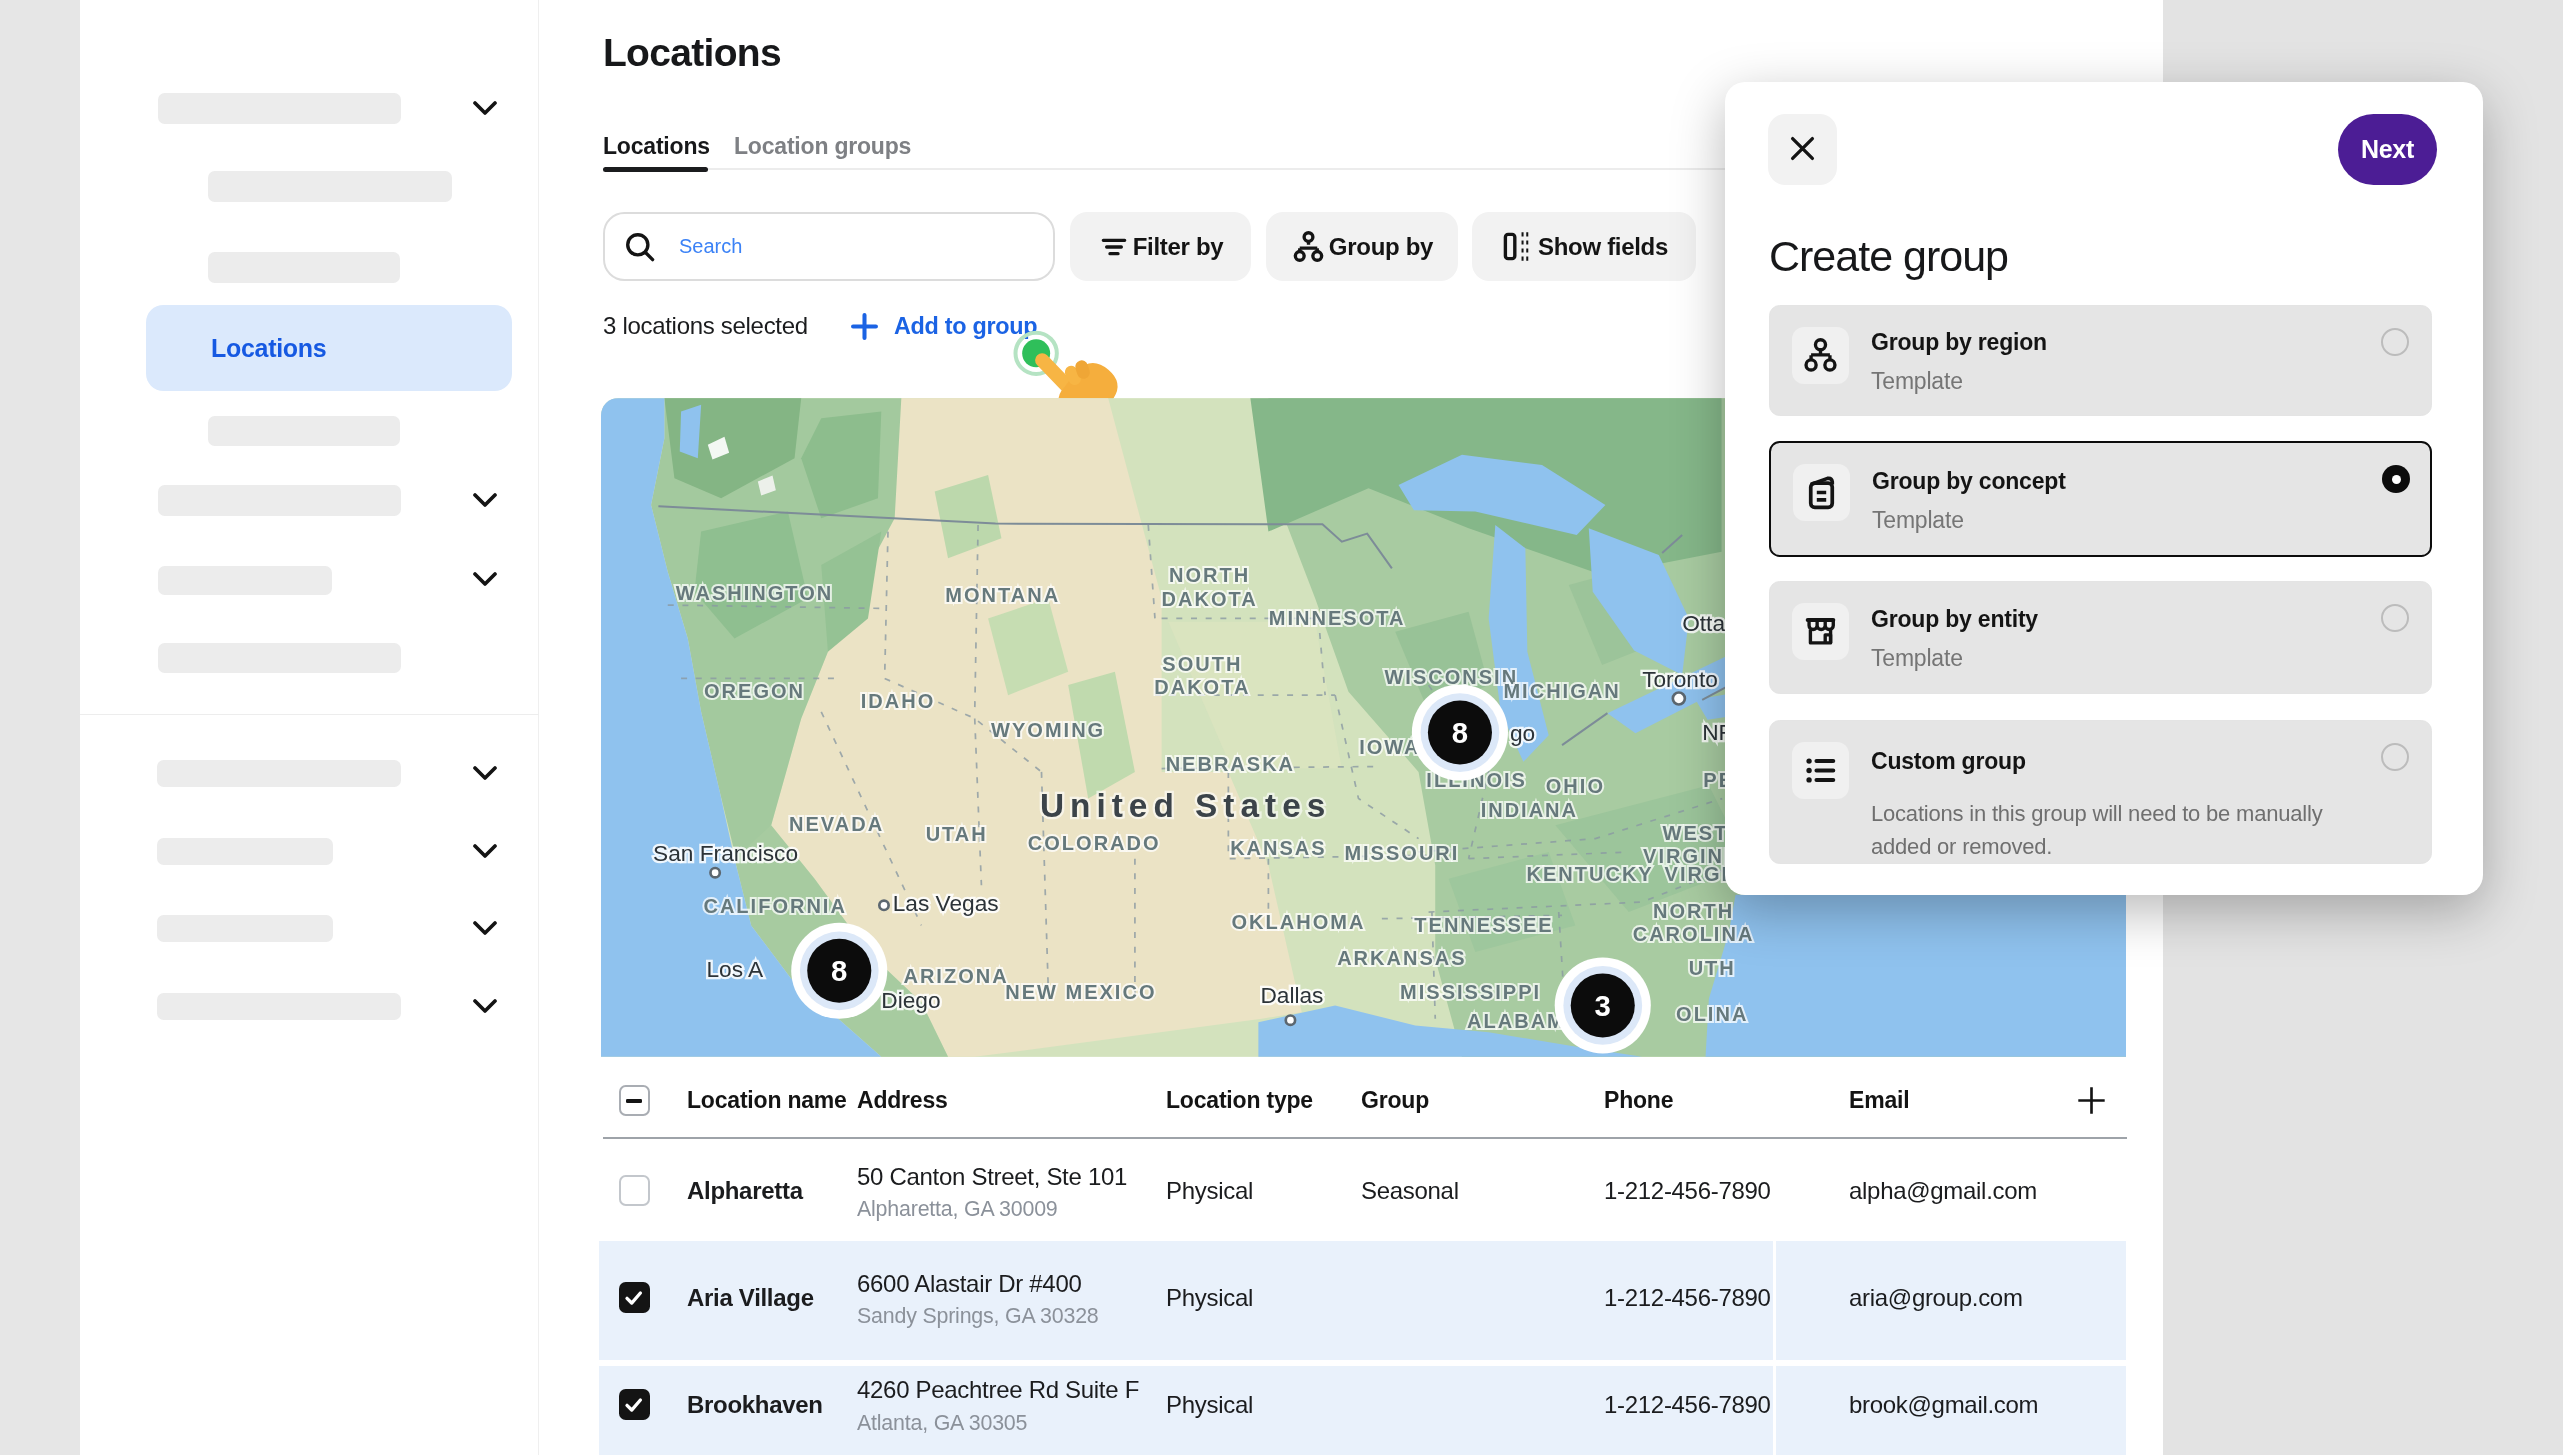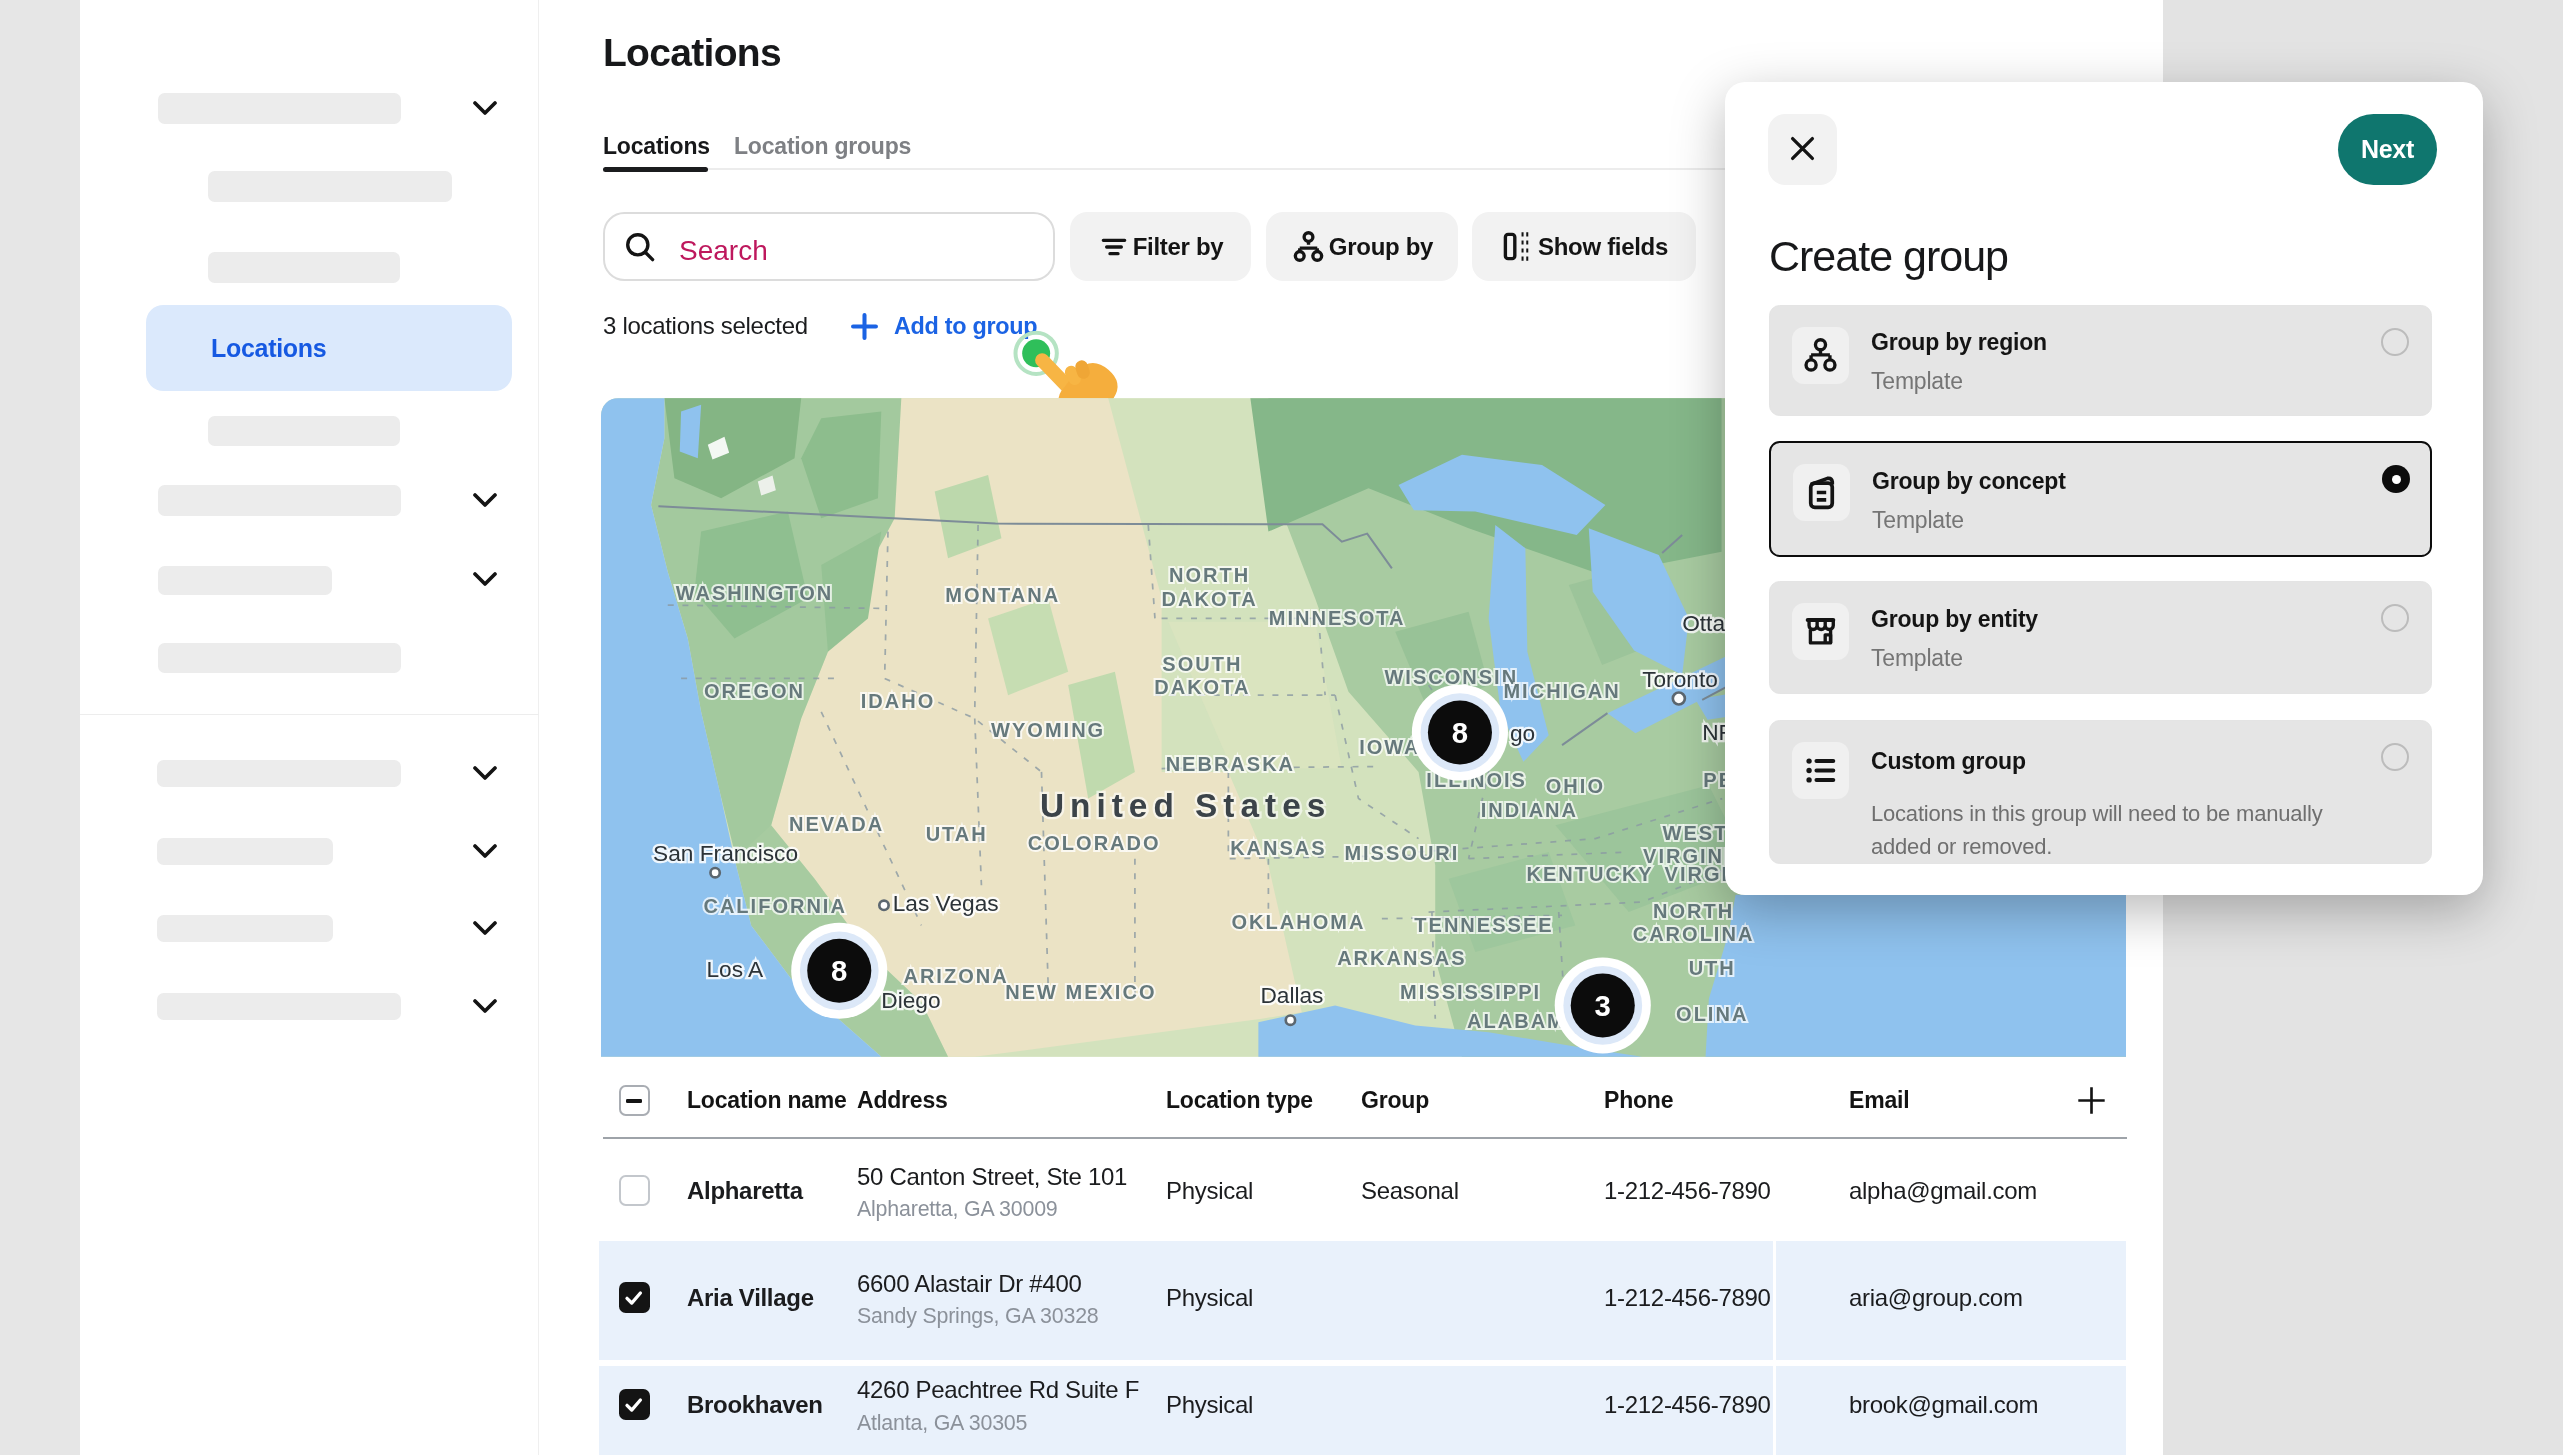--- a/index.html
+++ b/index.html
@@ -68,21 +68,21 @@
 <div class="abs" style="left:603px;top:133px;font-size:23px;font-weight:700;letter-spacing:-0.2px">Locations</div>
 <div class="abs" style="left:734px;top:133px;font-size:23px;font-weight:700;letter-spacing:-0.2px;color:#7e8084">Location groups</div>
 <div class="abs" style="left:603px;top:168px;width:1524px;height:2px;background:#ececec"></div>
 <div class="abs" style="left:603px;top:167px;width:105px;height:4.7px;background:#1b1c1e;border-radius:2.7px"></div>
 
 <div class="abs" style="left:603px;top:212px;width:452px;height:69px;border:2px solid #dcdcdc;border-radius:21.4px"></div>
 <svg class="abs" style="left:623px;top:230px" width="35" height="35" viewBox="0 0 52 52" fill="none">
     <circle cx="22" cy="22" r="15" stroke="#141414" stroke-width="5"></circle>
     <path d="M33 33 L44 44" stroke="#141414" stroke-width="5" stroke-linecap="round"></path>
   </svg>
-<div class="abs" style="left:679px;top:235px;font-size:28px;color:#be185d">Search</div>
+<div class="abs" style="left:679px;top:235px;font-size:20px;color:#3b82f6">Search</div>
 
 <div class="gbtn" style="left:1070px;width:181px">
 <svg width="32" height="32" viewBox="0 0 48 48" fill="none">
       <path d="M8 14h32M13 24h22M18 34h12" stroke="#141414" stroke-width="5" stroke-linecap="round"></path>
     </svg>
 <span>Filter by</span>
   </div>
 <div class="gbtn" style="left:1266px;width:192px">
 <svg width="35" height="35" viewBox="0 0 52 52" fill="none">
       <circle cx="26" cy="12" r="6.5" stroke="#141414" stroke-width="5"></circle>
@@ -328,21 +328,21 @@
 </div>
 
 <div id="modal">
 <div class="abs" style="left:1725px;top:82px;width:758px;height:813px;background:#fff;border-radius:20px;box-shadow:0 16px 53px rgba(0,0,0,.28)"></div>
 
 <div class="abs" style="left:1768px;top:114px;width:69px;height:71px;background:#f2f2f2;border-radius:17.4px"></div>
 <svg class="abs" style="left:1788px;top:134px" width="29" height="29" viewBox="0 0 44 44">
       <path d="M7 7 L37 37 M37 7 L7 37" stroke="#141414" stroke-width="5" stroke-linecap="round"></path>
     </svg>
 
-<div class="abs" style="left:2338px;top:114px;width:99px;height:71px;background:#0f766e;border-radius:36px;display:flex;align-items:center;justify-content:center;color:#fff;font-weight:700;font-size:25px;letter-spacing:-0.3px">Next</div>
+<div class="abs" style="left:2338px;top:114px;width:99px;height:71px;background:#4c1d95;border-radius:36px;display:flex;align-items:center;justify-content:center;color:#fff;font-weight:700;font-size:25px;letter-spacing:-0.3px">Next</div>
 <div class="abs" style="left:1769px;top:232px;font-size:43px;font-weight:400;letter-spacing:-1px">Create group</div>
 
 <div class="card" style="top:305px;height:111px">
 <div class="cicon">
 <svg width="39" height="39" viewBox="0 0 58 58" fill="none">
           <circle cx="29" cy="13" r="7.5" stroke="#141414" stroke-width="5"></circle>
           <circle cx="15" cy="43" r="7.5" stroke="#141414" stroke-width="5"></circle>
           <circle cx="43" cy="43" r="7.5" stroke="#141414" stroke-width="5"></circle>
           <path d="M29 20.5v7M15 28.5v7M43 28.5v7M15 28 h28" stroke="#141414" stroke-width="5"></path>
         </svg>

